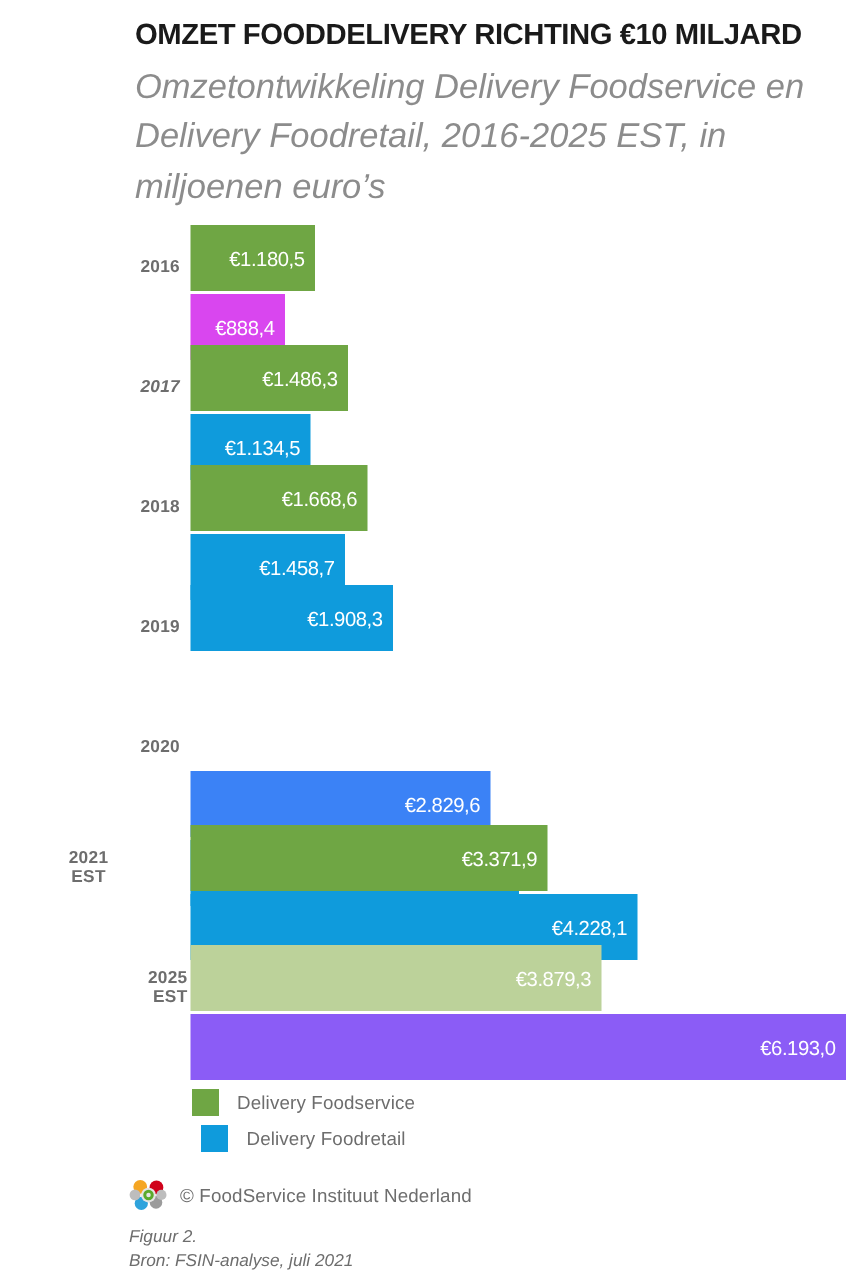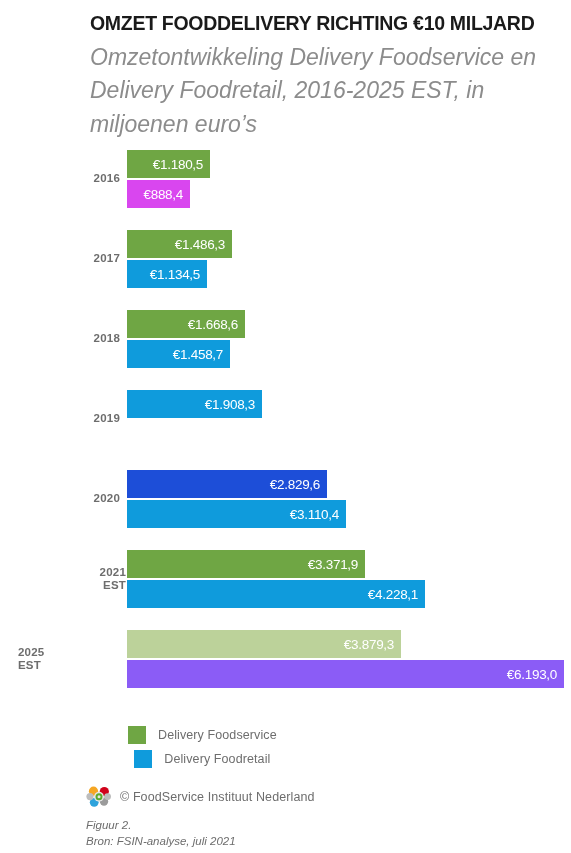--- a/index.html
+++ b/index.html
@@ -27,21 +27,21 @@
   
   .chart{position:absolute;left:0;top:150px;width:571px;height:570px;}
   .group{position:relative;width:100%;}
   .ylabel{
     position:absolute;left:14px;width:106px;text-align:right;
     font-size:11.5px;font-weight:bold;color:#6d6d6d;
     line-height:1.15;letter-spacing:0.2px;
   }
   .bars{position:absolute;left:127px;top:0;right:0;}
   .bar{
-    height:28px;display:flex;align-items:center;justify-content:flex-end;
+    height:44px;display:flex;align-items:center;justify-content:flex-end;
     box-sizing:border-box;padding-right:7px;margin-bottom:2px;
   }
   .bar span{
     font-size:13.5px;color:#ffffff;font-weight:normal;
     letter-spacing:-0.3px;white-space:nowrap;
   }
 
   
   .legend{position:absolute;left:128px;top:724px;}
   .legend-row{display:flex;align-items:center;height:21px;margin-bottom:3px;justify-content:center;}
@@ -77,21 +77,21 @@
         <div class="bars">
           <div class="bar" style="width: 83px; background: rgb(111, 166, 68);">
             <span>€1.180,5</span>
           </div>
           <div class="bar" style="width: 63px; background: #d946ef;">
             <span>€888,4</span>
           </div>
         </div>
       </div>
       <div class="group" style="height: 80px;">
-        <div class="ylabel" style="top: 22px;">
+        <div class="ylabel" style="top: 22px; font-style: italic;">
           <div>2017</div>
         </div>
         <div class="bars">
           <div class="bar" style="width: 105px; background: rgb(111, 166, 68);">
             <span>€1.486,3</span>
           </div>
           <div class="bar" style="width: 80px; background: rgb(15, 155, 220);">
             <span>€1.134,5</span>
           </div>
         </div>
@@ -117,44 +117,44 @@
           <div class="bar" style="width: 135px; background: rgb(15, 155, 220);">
             <span>€1.908,3</span>
           </div>
         </div>
       </div>
       <div class="group" style="height: 80px;">
         <div class="ylabel" style="top: 22px;">
           <div>2020</div>
         </div>
         <div class="bars">
-          <div class="bar" style="width: 200px; background: #1d4ed8;">
+          <div class="bar" style="width: 200px; background: #3b82f6; margin-top: 44px;">
             <span>€2.829,6</span>
           </div>
           <div class="bar" style="width: 219px; background: rgb(15, 155, 220);">
             <span>€3.110,4</span>
           </div>
         </div>
       </div>
       <div class="group" style="height: 80px;">
-        <div class="ylabel" style="top: 16px; text-align: right; left: 36px; width: 90px;">
+        <div class="ylabel" style="top: 16px; text-align: center; left: 14px; width: 90px;">
           <div>2021</div>
           <div>EST</div>
         </div>
         <div class="bars">
           <div class="bar" style="width: 238px; background: rgb(111, 166, 68); padding-left: 21px;">
             <span>€3.371,9</span>
           </div>
           <div class="bar" style="width: 298px; background: rgb(15, 155, 220);">
             <span>€4.228,1</span>
           </div>
         </div>
       </div>
       <div class="group" style="height: 80px;">
-        <div class="ylabel" style="top: 16px; text-align: left; left: 18px; width: 90px;">
+        <div class="ylabel" style="top: 16px; text-align: right; left: 35px; width: 90px;">
           <div>2025</div>
           <div>EST</div>
         </div>
         <div class="bars">
           <div class="bar" style="width: 274px; background: rgb(188, 210, 154);">
             <span>€3.879,3</span>
           </div>
           <div class="bar" style="width: 437px; background: #8b5cf6;">
             <span>€6.193,0</span>
           </div>

